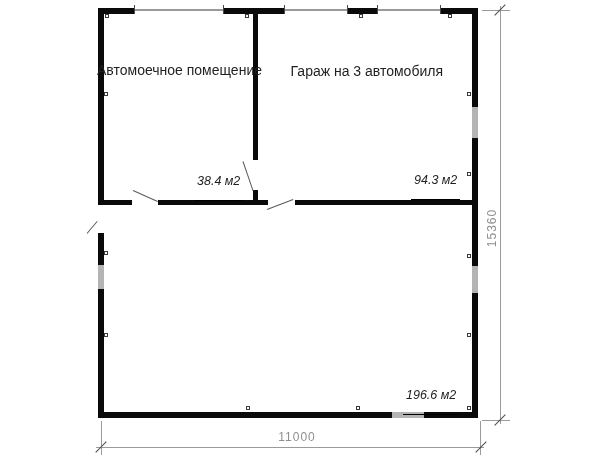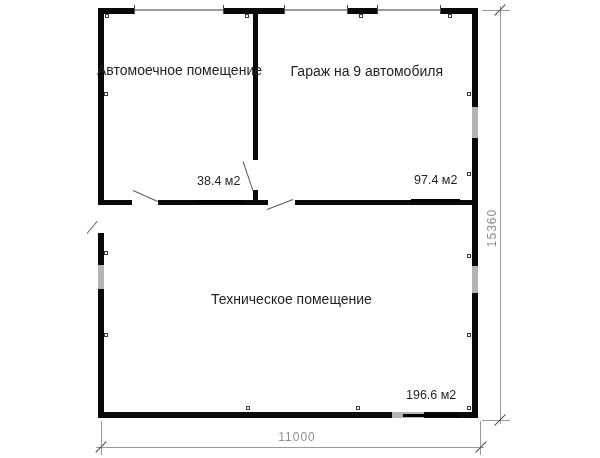--- a/index.html
+++ b/index.html
@@ -10,21 +10,21 @@
   .wall{position:absolute;background:var(--wall,#0a0a0a);}
   .win{position:absolute;background:var(--window,#b4b4b4);}
   .gline{position:absolute;background:var(--gdoor,#9a9a9a);}
   .gtick{position:absolute;background:#4a4a4a;width:1px;height:9px;}
   .leaf{position:absolute;height:1px;background:#5a5a5a;transform-origin:left center;}
   .tag{position:absolute;width:4px;height:4px;background:#fff;border:1px solid #3a3a3a;box-sizing:border-box;}
   .dline{position:absolute;background:var(--dim,#9a9a9a);}
   .dtick{position:absolute;width:15px;height:1px;background:#4a4a4a;transform:translate(-50%,-50%) rotate(-45deg);}
   .roomlabel{position:absolute;color:var(--ink,#1f1f1f);font-size:14px;line-height:14px;text-align:right;white-space:nowrap;}
   .arealabel{position:absolute;color:var(--ink,#1f1f1f);font-size:12.5px;line-height:13px;white-space:nowrap;
-    border-bottom:3px solid #000000;padding:0 3px 12px 3px;}
+    border-bottom:1px solid #000000;padding:0 3px 12px 3px;font-style:italic;}
   .dimlabel{position:absolute;color:var(--dim-text,#8f8f8f);font-size:12px;letter-spacing:1px;text-align:center;white-space:nowrap;}
 </style>
 </head>
 <body>
 
 <div class="canvas">
 
   <div class="wall" style="left:98px;top:8px;width:36px;height:6px;"></div>
   <div class="wall" style="left:224px;top:8px;width:60px;height:6px;"></div>
   <div class="wall" style="left:348px;top:8px;width:29px;height:6px;"></div>
@@ -92,20 +92,19 @@
 
   <div class="dtick" style="left:101px;top:447px;"></div>
   <div class="dtick" style="left:481px;top:447px;"></div>
   <div class="dtick" style="left:500px;top:10px;"></div>
   <div class="dtick" style="left:500px;top:420px;"></div>
 
   <div class="dimlabel" style="left:259px;top:430px;width:76px;">11000</div>
   <div class="dimlabel" style="left:462px;top:221px;width:60px;transform:rotate(-90deg);">15360</div>
 
   <div class="roomlabel" style="left:97px;top:63px;width:160px;">Автомоечное помещение</div>
-  <div class="roomlabel" style="left:283px;top:64px;width:160px;">Гараж на 9 автомобиля</div>
-  <div class="roomlabel" style="left:211px;top:292px;width:160px;">Техническое помещение</div>
+  <div class="roomlabel" style="left:283px;top:64px;width:160px;">Гараж на 3 автомобиля</div>
 
   <div class="arealabel" style="left:194px;top:175px;">38.4 м2</div>
-  <div class="arealabel" style="left:411px;top:174px;">97.4 м2</div>
+  <div class="arealabel" style="left:411px;top:174px;">94.3 м2</div>
   <div class="arealabel" style="left:403px;top:389px;">196.6 м2</div>
 
 </div>
 
 </body></html>

